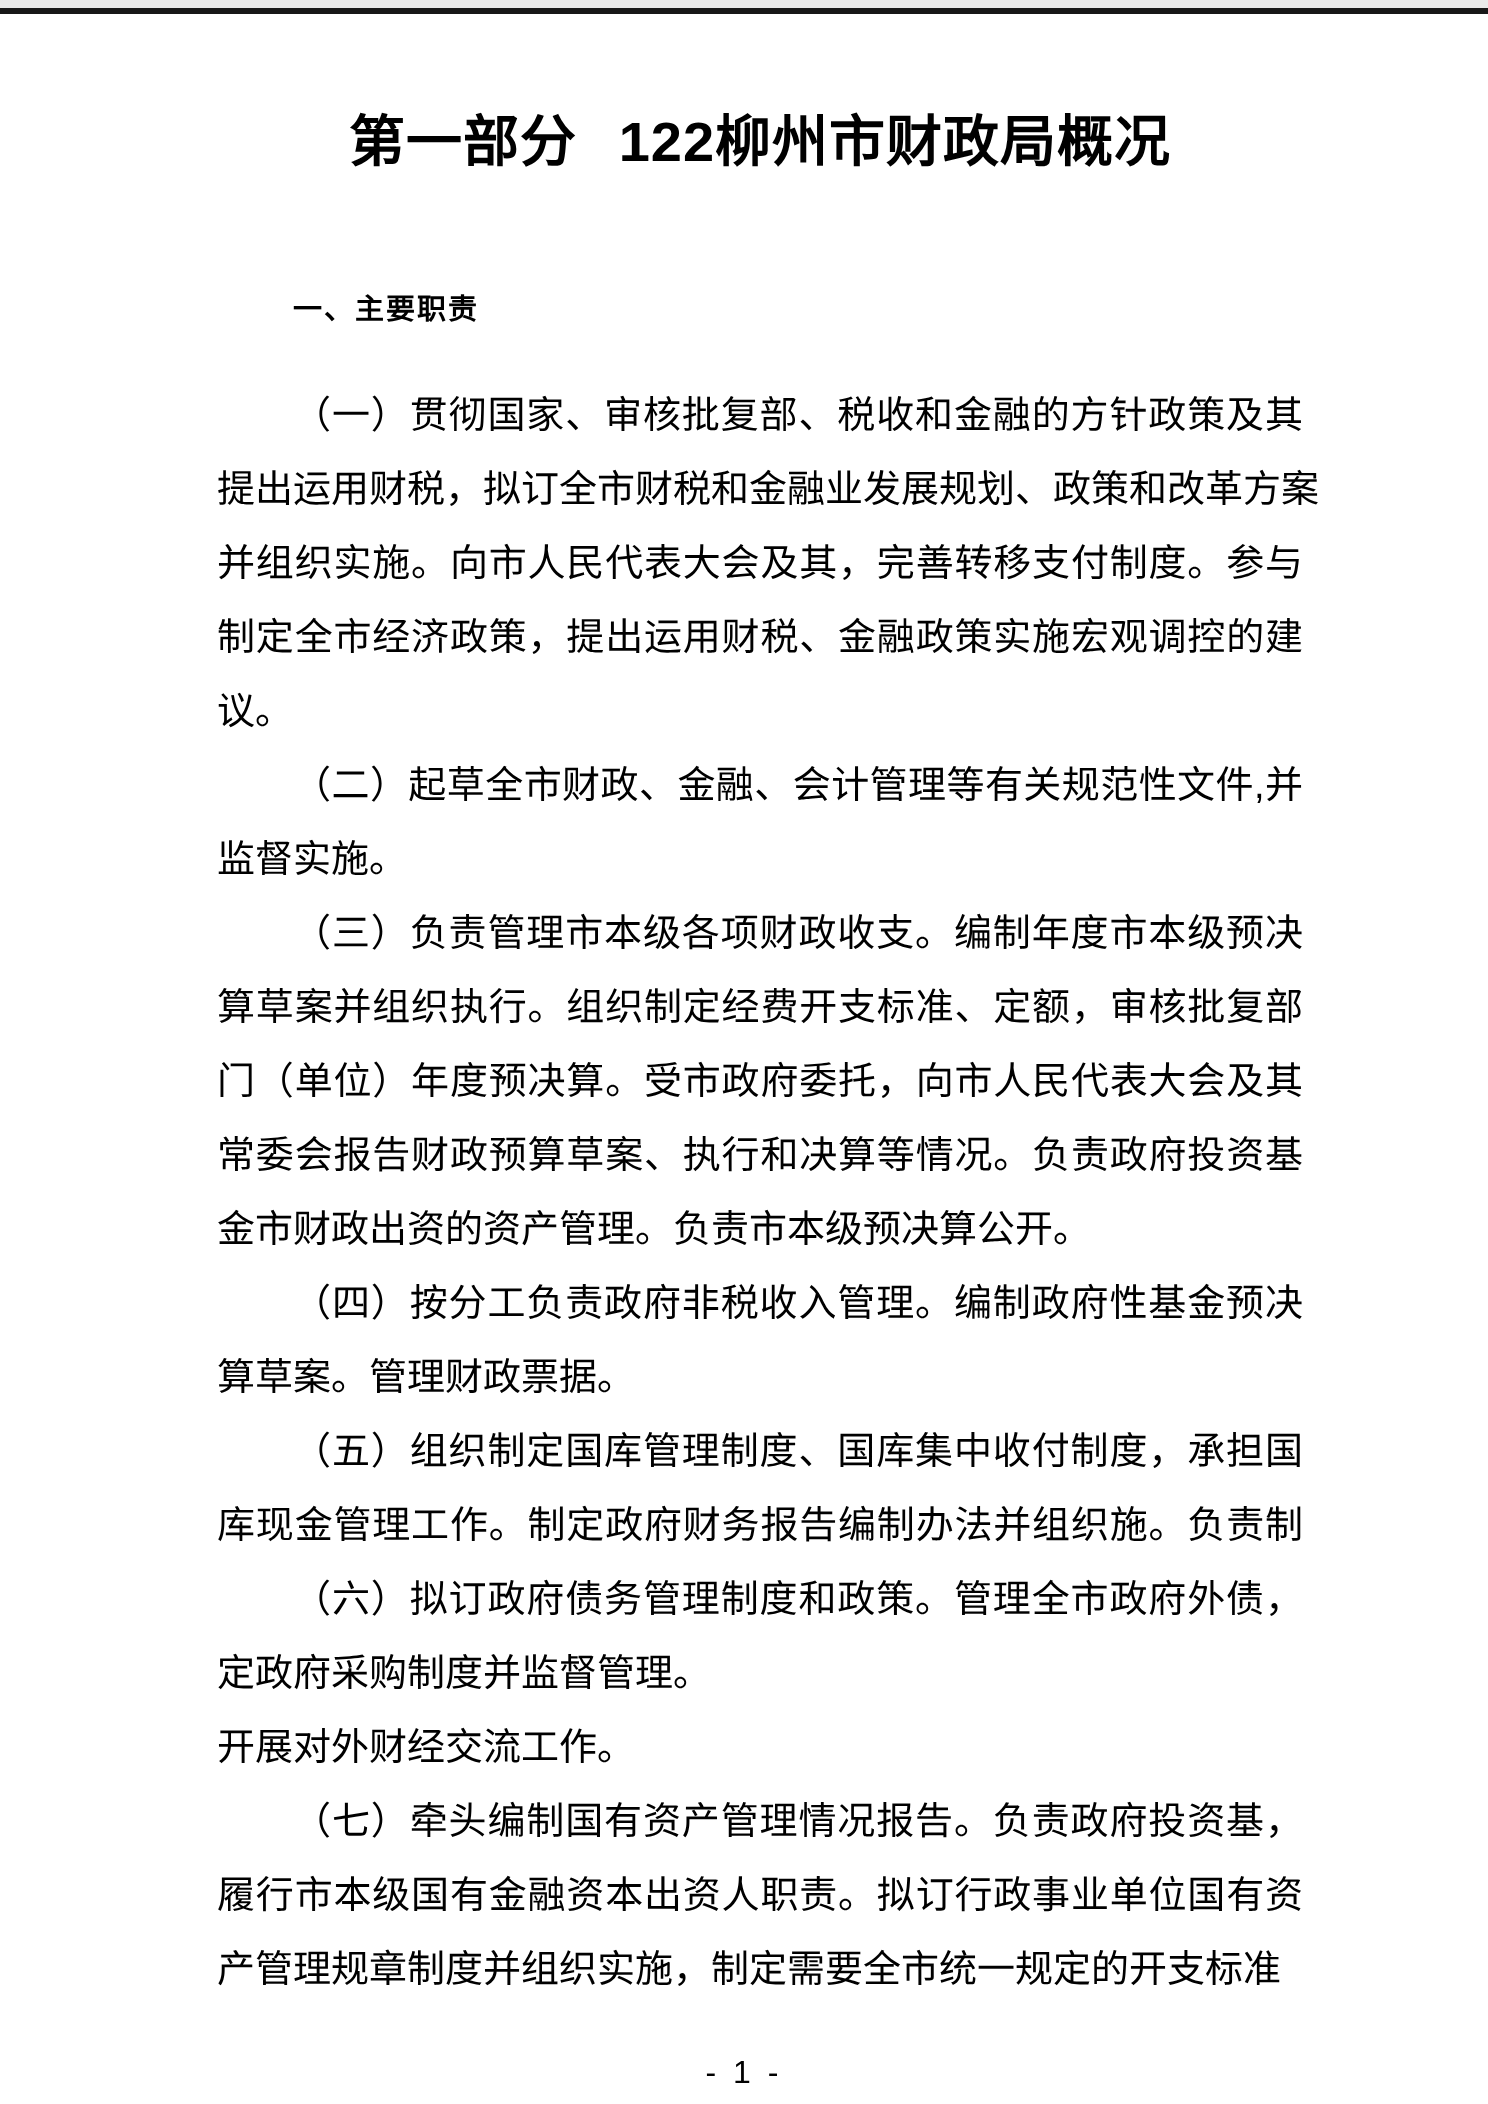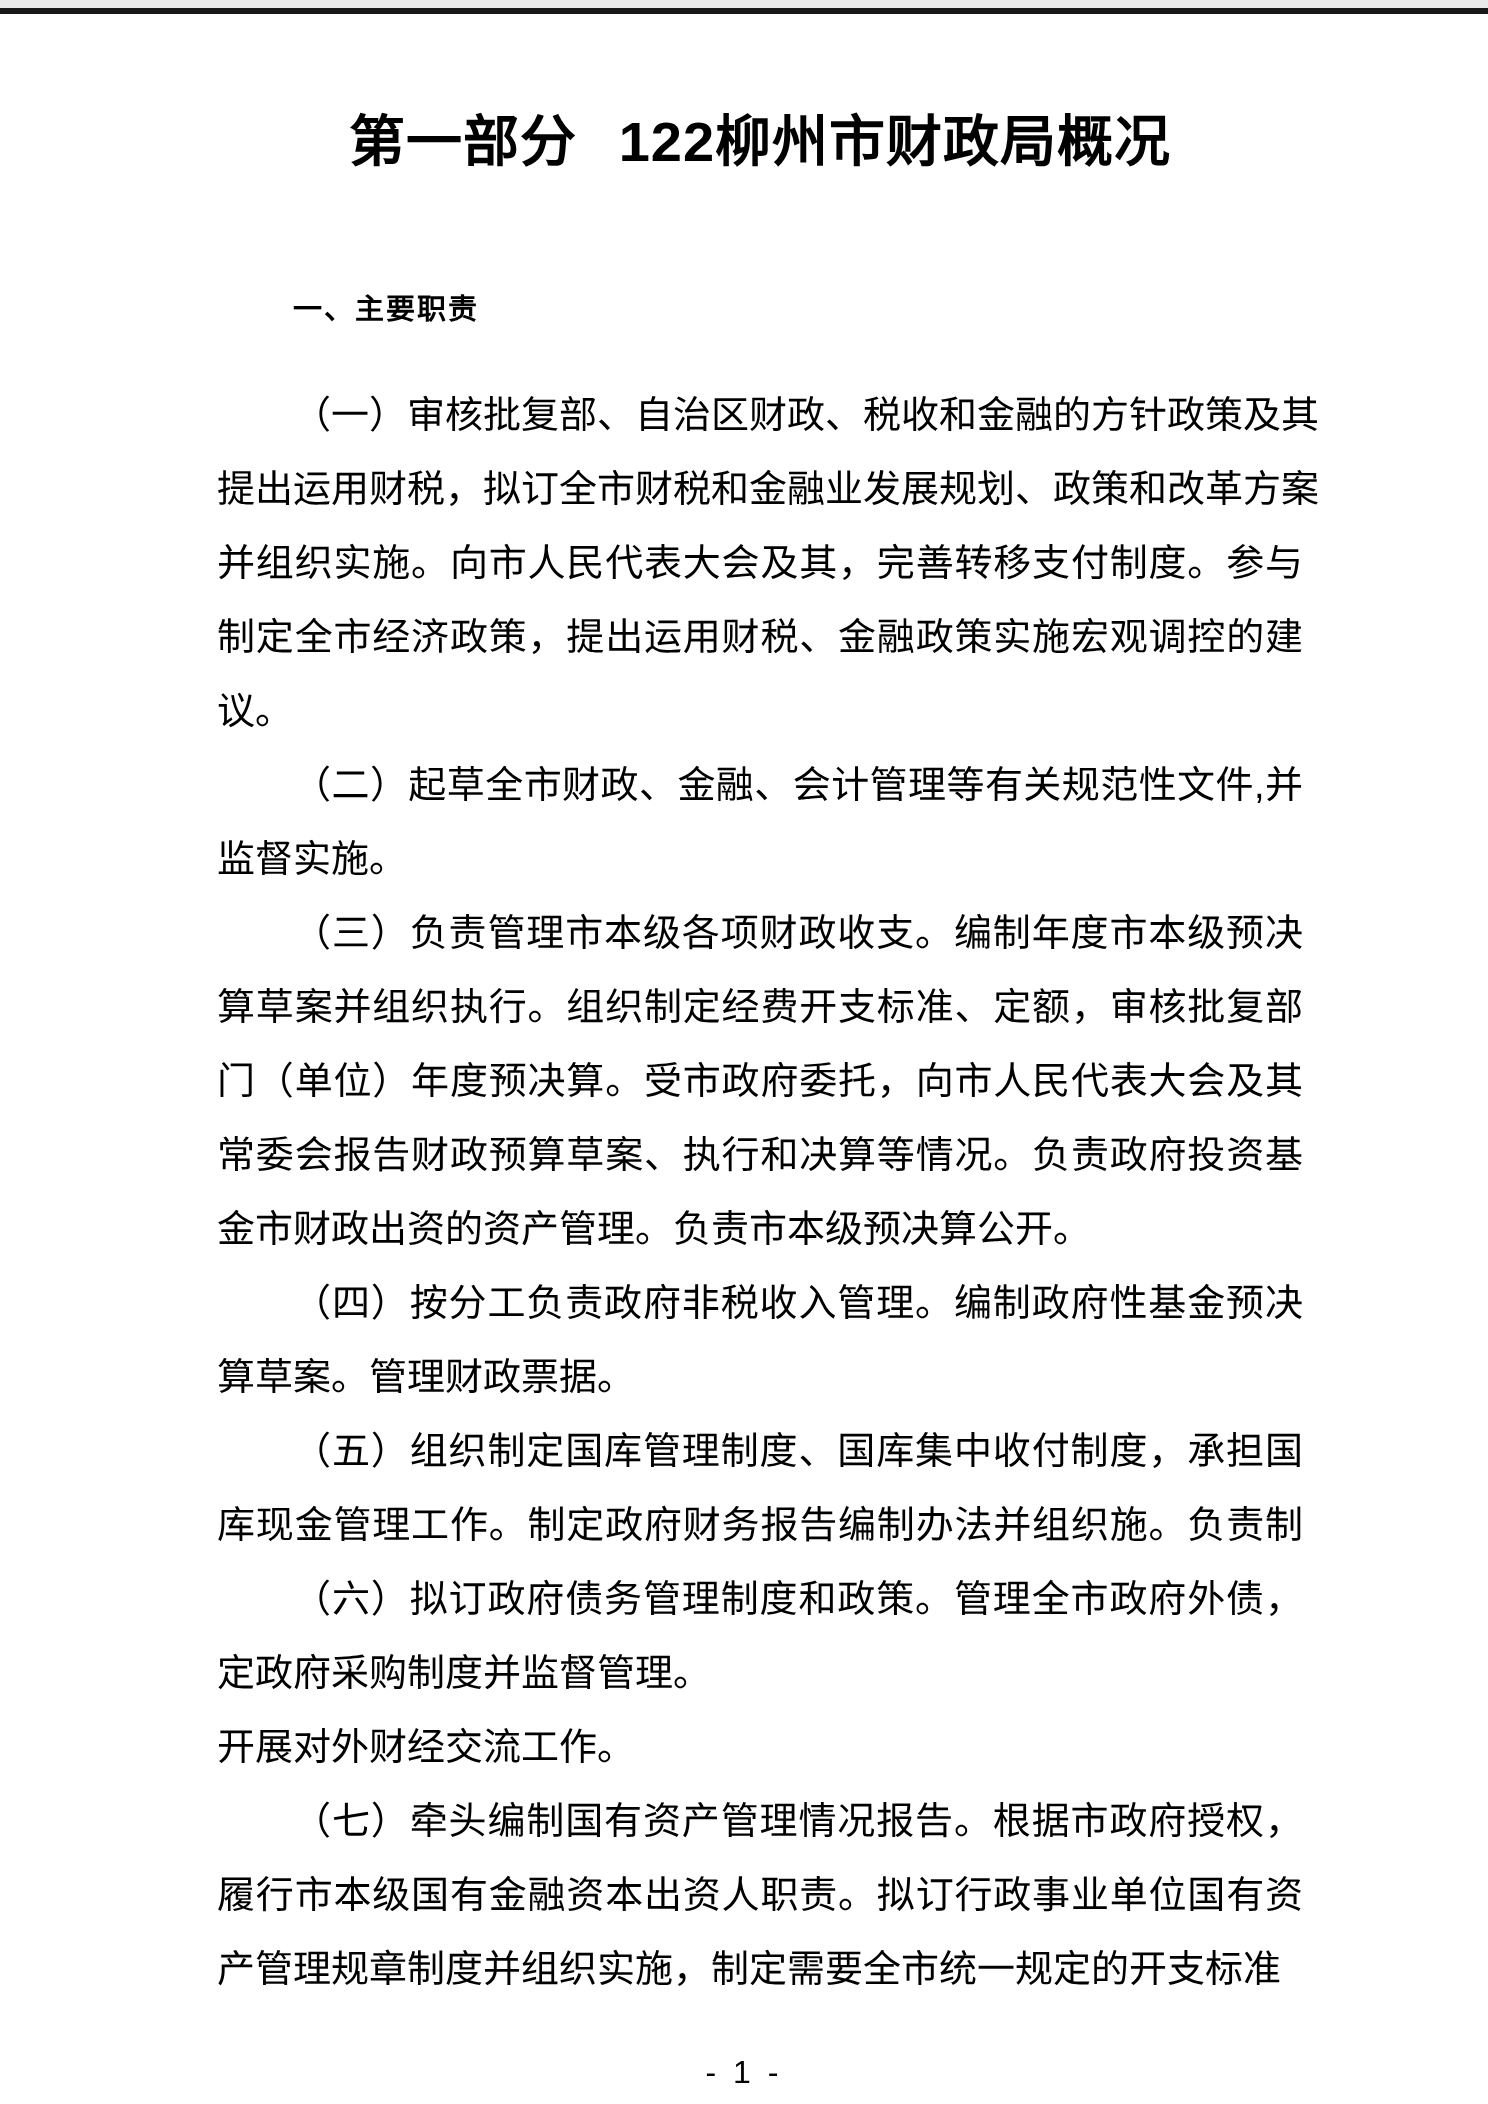--- a/index.html
+++ b/index.html
@@ -68,39 +68,39 @@
 
 <div class="page" style="background: rgb(255, 255, 255); color: rgb(0, 0, 0); margin-top: 8px;">
   <div class="top-bar" style="background: rgb(24, 24, 24);"></div>
 
   <div class="doc">
     <div class="title">第一部分 122柳州市财政局概况</div>
 
     <div class="heading">一、主要职责</div>
 
     <div class="body-text">
-        <div class="line first">（一）审核批复部、自治区财政、税收和金融的方针政策及其</div>
+        <div class="line first">（一）贯彻国家、审核批复部、税收和金融的方针政策及其</div>
         <div class="line">提出运用财税，拟订全市财税和金融业发展规划、政策和改革方案</div>
         <div class="line">并组织实施。向市人民代表大会及其，完善转移支付制度。参与</div>
         <div class="line">制定全市经济政策，提出运用财税、金融政策实施宏观调控的建</div>
         <div class="line plast">议。</div>
         <div class="line first">（二）起草全市财政、金融、会计管理等有关规范性文件,并</div>
         <div class="line plast">监督实施。</div>
         <div class="line first">（三）负责管理市本级各项财政收支。编制年度市本级预决</div>
         <div class="line">算草案并组织执行。组织制定经费开支标准、定额，审核批复部</div>
         <div class="line">门（单位）年度预决算。受市政府委托，向市人民代表大会及其</div>
         <div class="line">常委会报告财政预算草案、执行和决算等情况。负责政府投资基</div>
         <div class="line plast">金市财政出资的资产管理。负责市本级预决算公开。</div>
         <div class="line first">（四）按分工负责政府非税收入管理。编制政府性基金预决</div>
         <div class="line plast">算草案。管理财政票据。</div>
         <div class="line first">（五）组织制定国库管理制度、国库集中收付制度，承担国</div>
         <div class="line">库现金管理工作。制定政府财务报告编制办法并组织施。负责制</div>
         <div class="line first">（六）拟订政府债务管理制度和政策。管理全市政府外债，</div>
         <div class="line plast">定政府采购制度并监督管理。</div>
         <div class="line plast">开展对外财经交流工作。</div>
-        <div class="line first">（七）牵头编制国有资产管理情况报告。根据市政府授权，</div>
+        <div class="line first">（七）牵头编制国有资产管理情况报告。负责政府投资基，</div>
         <div class="line">履行市本级国有金融资本出资人职责。拟订行政事业单位国有资</div>
         <div class="line plast">产管理规章制度并组织实施，制定需要全市统一规定的开支标准</div>
       </div>
   </div>
 
   <div class="footer">- 1 -</div>
 </div>
 
 </body></html>

